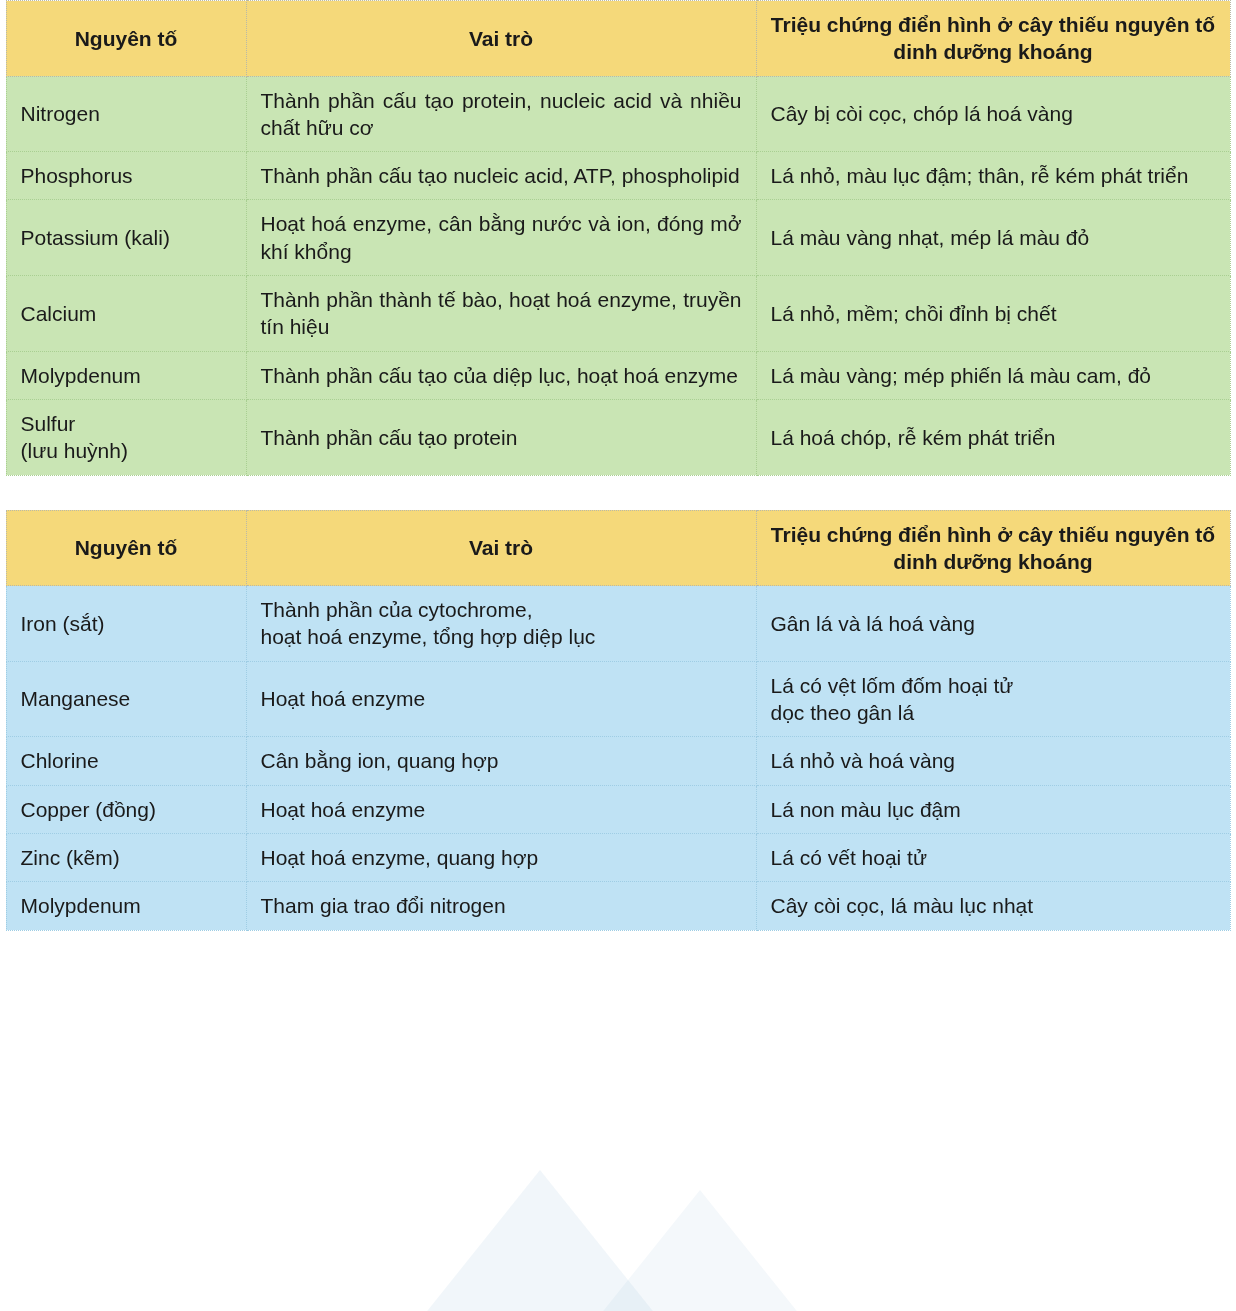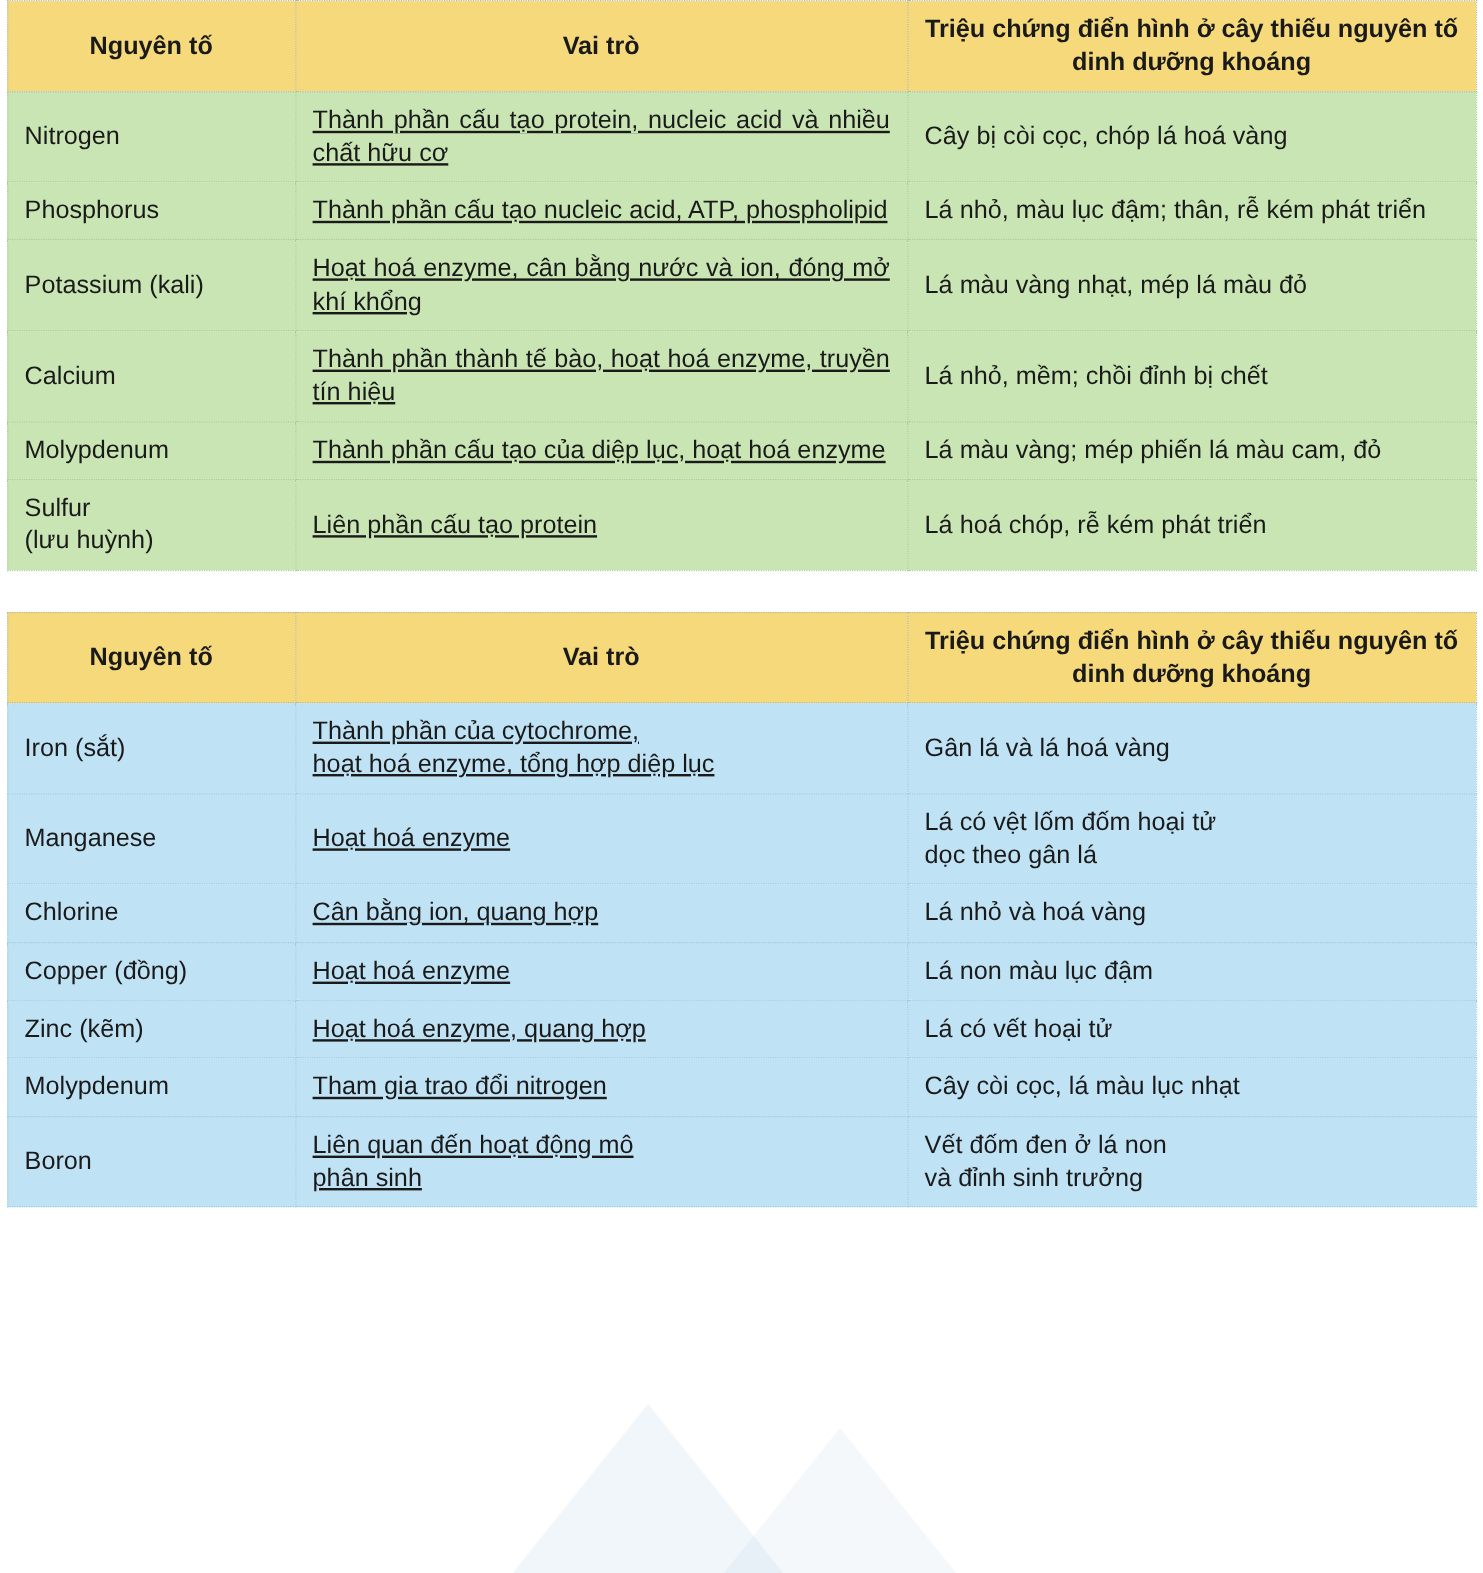--- a/index.html
+++ b/index.html
@@ -111,21 +111,21 @@
   }
 
   
   col.c-element { width: 240px; }
   col.c-role    { width: 510px; }
   col.c-symptom { width: 474px; }
 
   .t-macro tbody td { background: #c9e5b4; border-color: #a9cf92; }
   .t-micro tbody td { background: #bfe2f4; border-color: #9fcde4; }
 
-  td.role { text-align: justify; text-justify: inter-word; text-decoration: underline; }
+  td.role { text-align: justify; text-justify: inter-word; }
   td.element { white-space: pre-line; }
   td.symptom { white-space: pre-line; }
   td.role { white-space: pre-line; }
 
   .gap { height: 34px; }
 </style>
 </head>
 <body>
 
 <div class="watermark">
@@ -174,21 +174,21 @@
         <td class="symptom">Lá nhỏ, mềm; chồi đỉnh bị chết</td>
       </tr>
       <tr>
         <td class="element">Molypdenum</td>
         <td class="role">Thành phần cấu tạo của diệp lục, hoạt hoá enzyme</td>
         <td class="symptom">Lá màu vàng; mép phiến lá màu cam, đỏ</td>
       </tr>
       <tr>
         <td class="element">Sulfur
 (lưu huỳnh)</td>
-        <td class="role">Liên phần cấu tạo protein</td>
+        <td class="role">Thành phần cấu tạo protein</td>
         <td class="symptom">Lá hoá chóp, rễ kém phát triển</td>
       </tr>
     </tbody>
   </table>
 
   <div class="gap"></div>
 
   <table class="mineral-table t-micro">
     <colgroup>
       <col class="c-element">
@@ -230,23 +230,16 @@
       <tr>
         <td class="element">Zinc (kẽm)</td>
         <td class="role">Hoạt hoá enzyme, quang hợp</td>
         <td class="symptom">Lá có vết hoại tử</td>
       </tr>
       <tr>
         <td class="element">Molypdenum</td>
         <td class="role">Tham gia trao đổi nitrogen</td>
         <td class="symptom">Cây còi cọc, lá màu lục nhạt</td>
       </tr>
-      <tr>
-        <td class="element">Boron</td>
-        <td class="role">Liên quan đến hoạt động mô
-phân sinh</td>
-        <td class="symptom">Vết đốm đen ở lá non
-và đỉnh sinh trưởng</td>
-      </tr>
     </tbody>
   </table>
 
 </div>
 
 </body></html>

